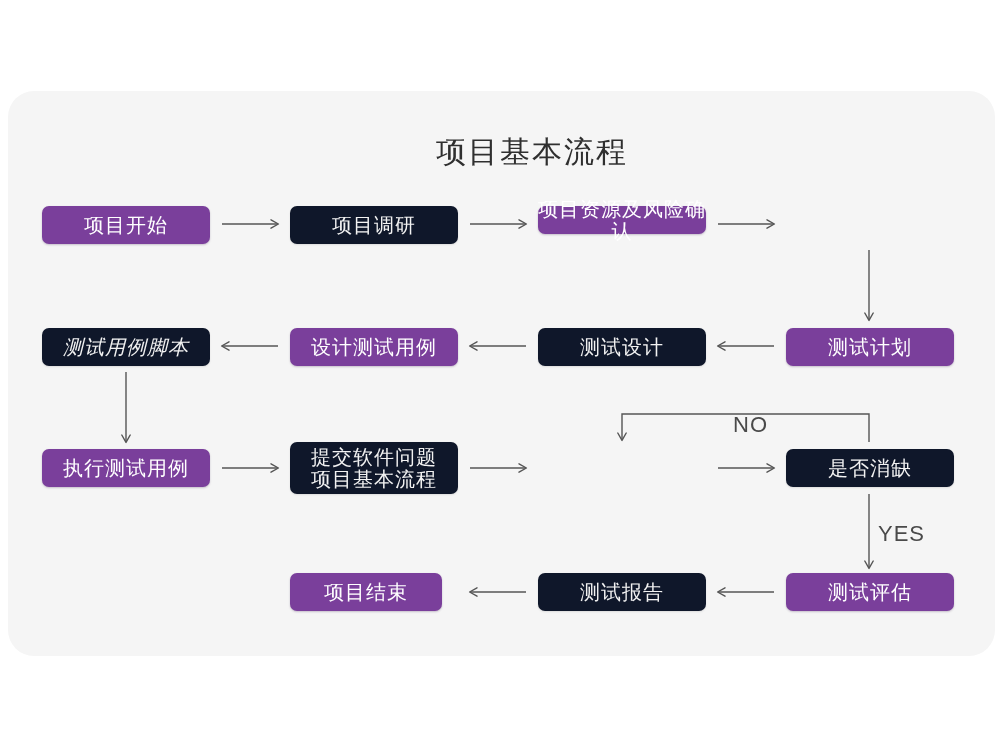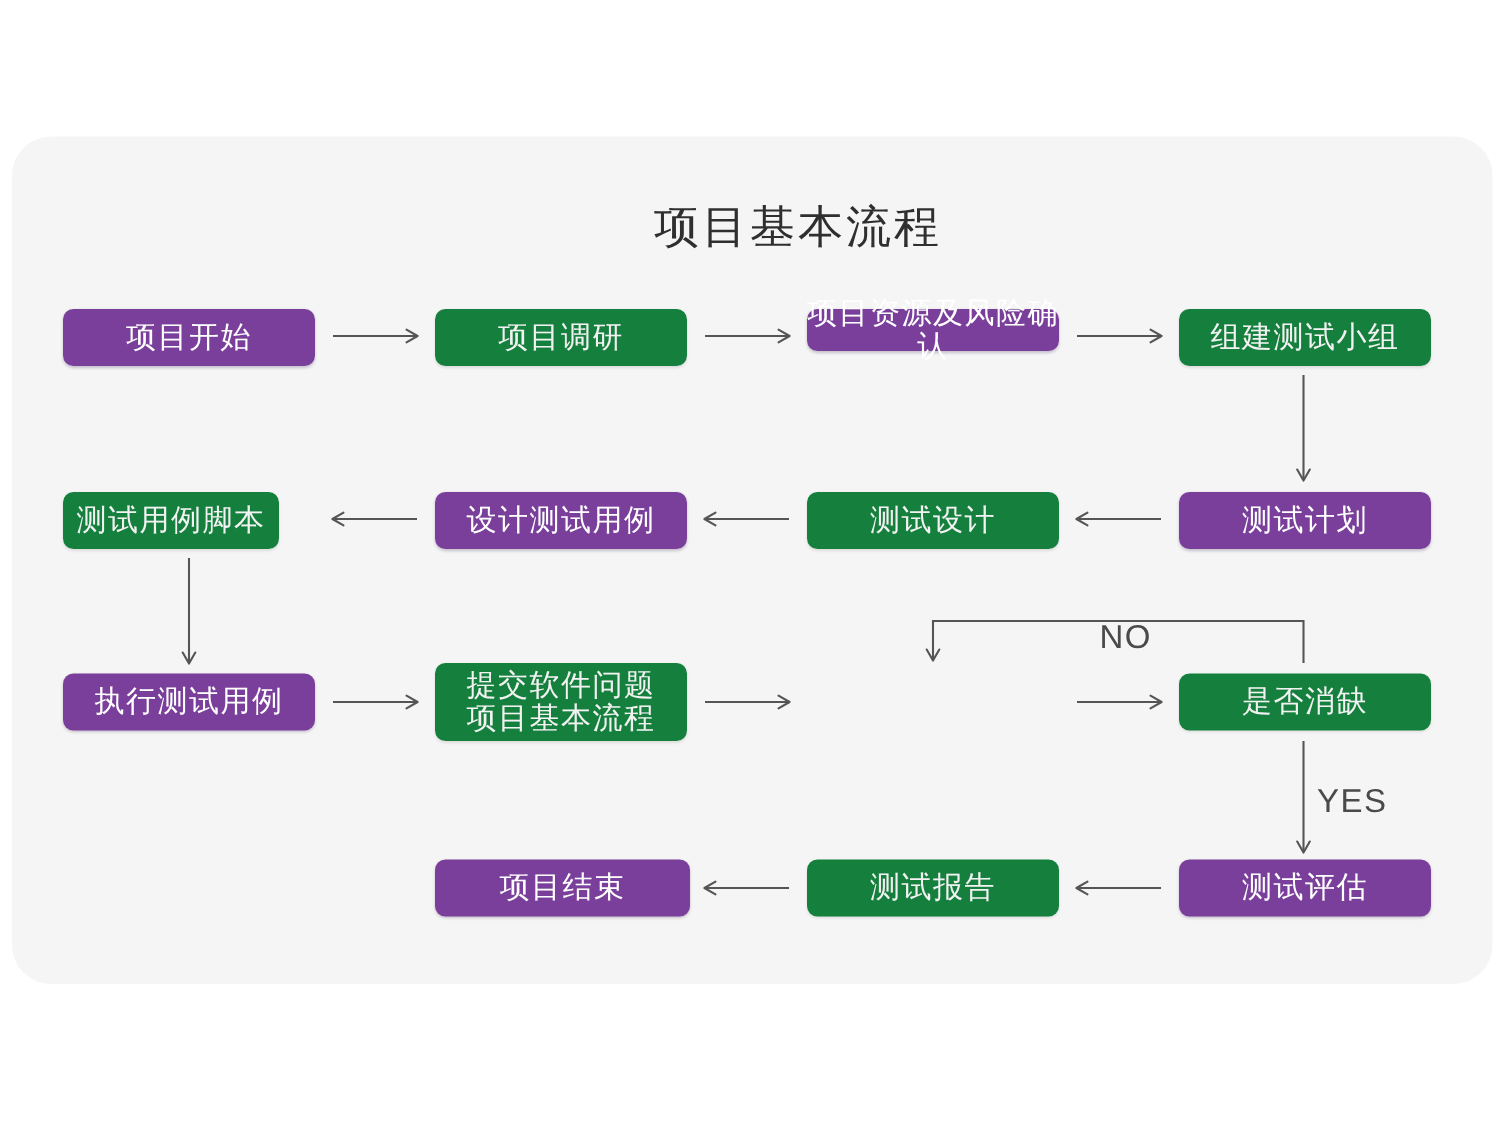--- a/index.html
+++ b/index.html
@@ -68,21 +68,21 @@
     line-height: 22px;
     letter-spacing: 1px;
     white-space: pre-line;
     user-select: none;
   }
   .node.purple {
     background: #7a3f9b;
     box-shadow: 0 1px 2px rgba(60,30,80,0.25);
   }
   .node.gray {
-    background: #15803d;
+    background: #0f172a;
     color: #f2f2f2;
     box-shadow: 0 1px 2px rgba(0,0,0,0.10);
   }
   .edge-label {
     position: absolute;
     font-size: 22px;
     color: #4a4a4a;
     letter-spacing: 1px;
     user-select: none;
     white-space: nowrap;
@@ -129,29 +129,28 @@
       <line x1="526" y1="592" x2="470" y2="592"></line>
     </g>
   </svg>
 
   <div class="edge-label" style="left:733px; top:412px;">NO</div>
   <div class="edge-label" style="left:878px; top:521px;">YES</div>
 
   <div class="node purple" style="left:42px; top:206px; width:168px; height:38px;">项目开始</div>
   <div class="node gray" style="left:290px; top:206px; width:168px; height:38px;">项目调研</div>
   <div class="node purple" style="left:538px; top:206px; width:168px; height:28px;">项目资源及风险确认</div>
-  <div class="node gray" style="left:786px; top:206px; width:168px; height:38px;">组建测试小组</div>
 
-  <div class="node gray" style="left:42px; top:328px; width:144px; height:38px;">测试用例脚本</div>
+  <div class="node gray" style="left:42px; top:328px; width:168px; height:38px;font-style:italic;">测试用例脚本</div>
   <div class="node purple" style="left:290px; top:328px; width:168px; height:38px;">设计测试用例</div>
   <div class="node gray" style="left:538px; top:328px; width:168px; height:38px;">测试设计</div>
   <div class="node purple" style="left:786px; top:328px; width:168px; height:38px;">测试计划</div>
 
   <div class="node purple" style="left:42px; top:449px; width:168px; height:38px;">执行测试用例</div>
   <div class="node gray" style="left:290px; top:442px; width:168px; height:52px;">提交软件问题
 项目基本流程</div>
   <div class="node gray" style="left:786px; top:449px; width:168px; height:38px;">是否消缺</div>
 
-  <div class="node purple" style="left:290px; top:573px; width:170px; height:38px;">项目结束</div>
+  <div class="node purple" style="left:290px; top:573px; width:152px; height:38px;">项目结束</div>
   <div class="node gray" style="left:538px; top:573px; width:168px; height:38px;">测试报告</div>
   <div class="node purple" style="left:786px; top:573px; width:168px; height:38px;">测试评估</div>
 
 </div>
 
 </body></html>

